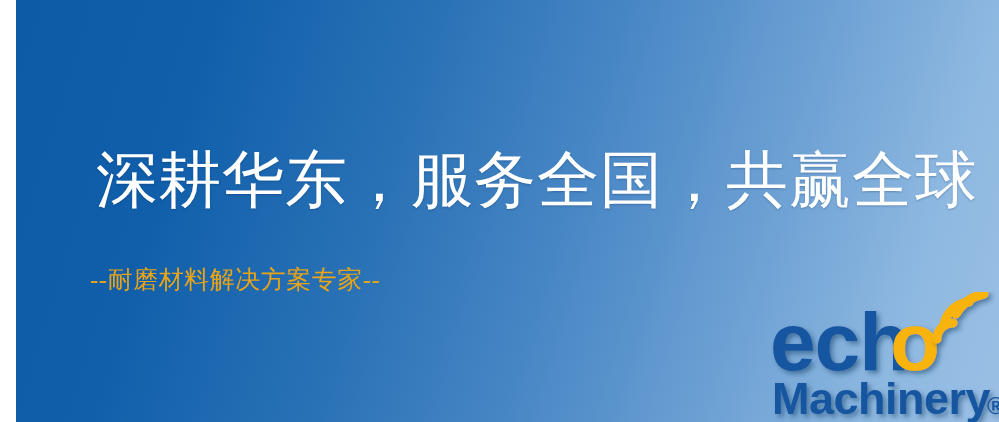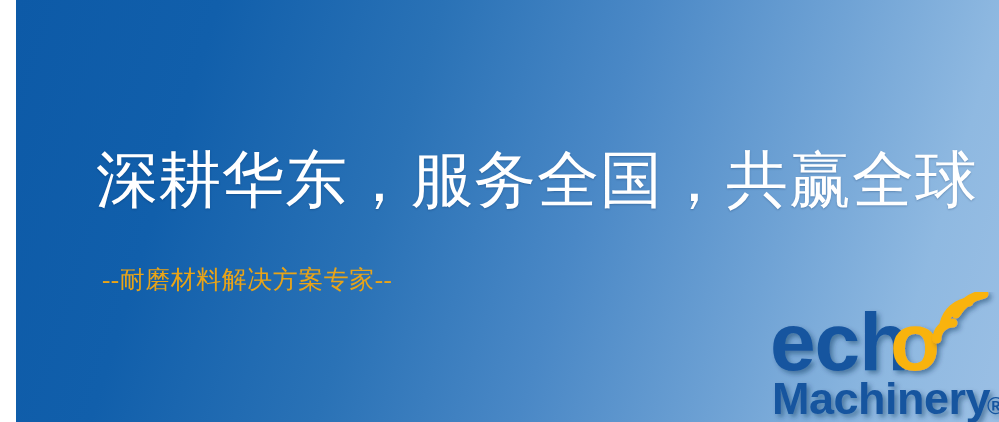--- a/index.html
+++ b/index.html
@@ -41,21 +41,21 @@
     line-height: 1.05;
     font-weight: 400;
     letter-spacing: 1px;
     white-space: nowrap;
     text-shadow: 0 1px 2px rgba(0, 35, 80, 0.28);
   }
 
   
   .subtitle {
     position: absolute;
-    left: 86px;
+    left: 74px;
     top: 266px;
     color: #e9a417;
     font-family: "Liberation Serif", "DejaVu Serif", serif;
     font-size: 25px;
     line-height: 1.1;
     font-weight: 400;
     letter-spacing: 0.5px;
     white-space: nowrap;
   }
 

